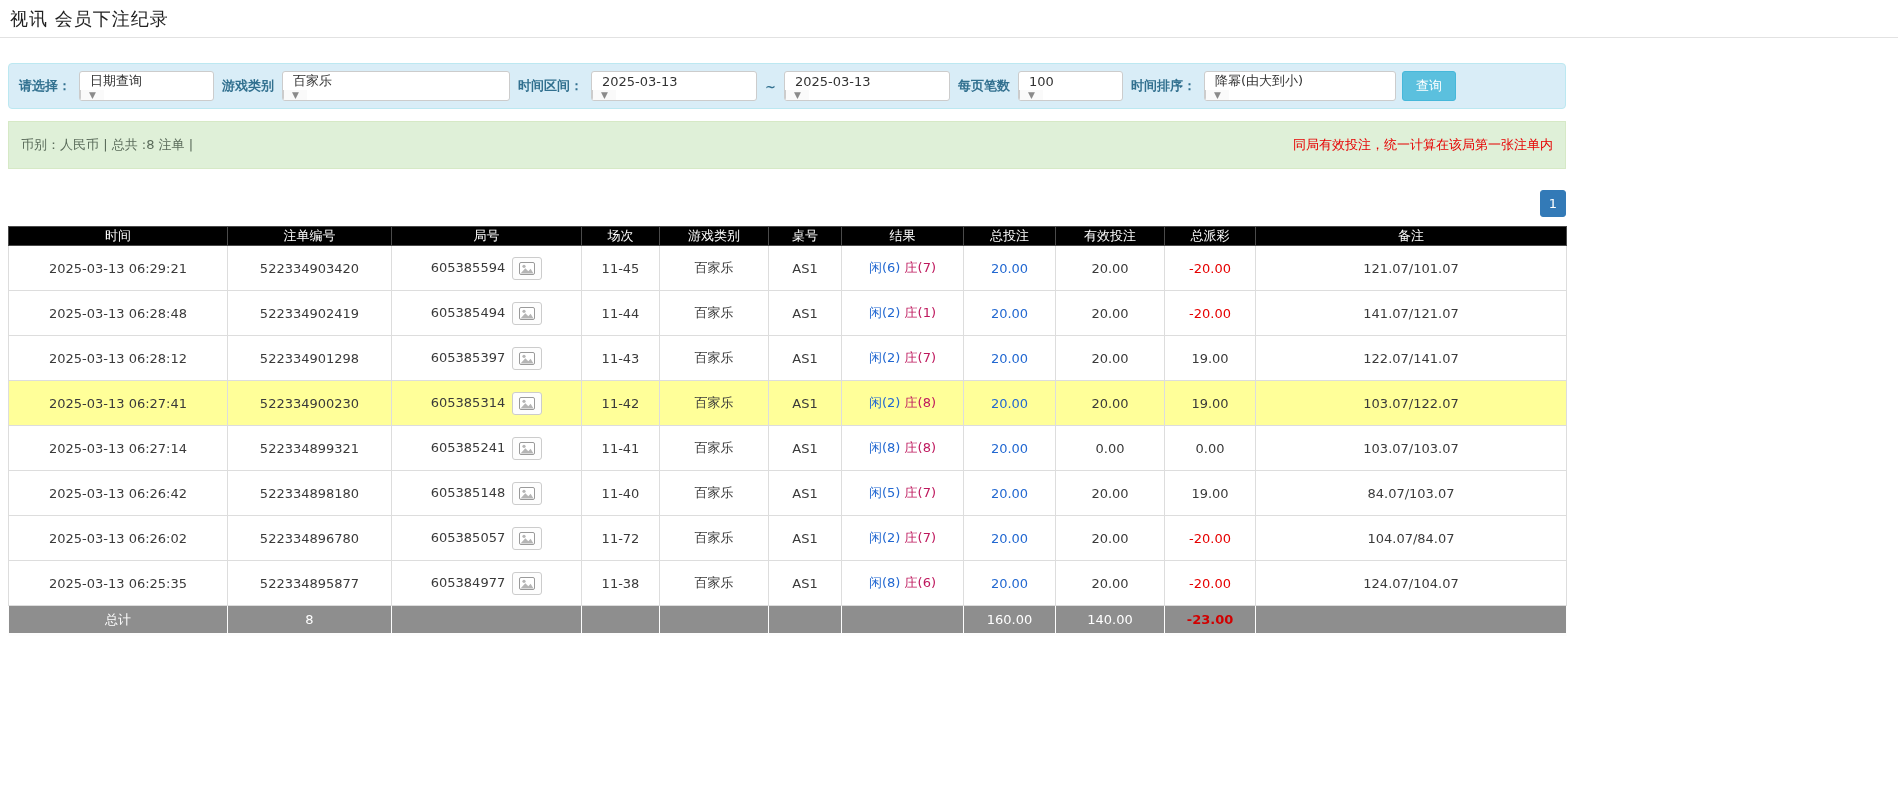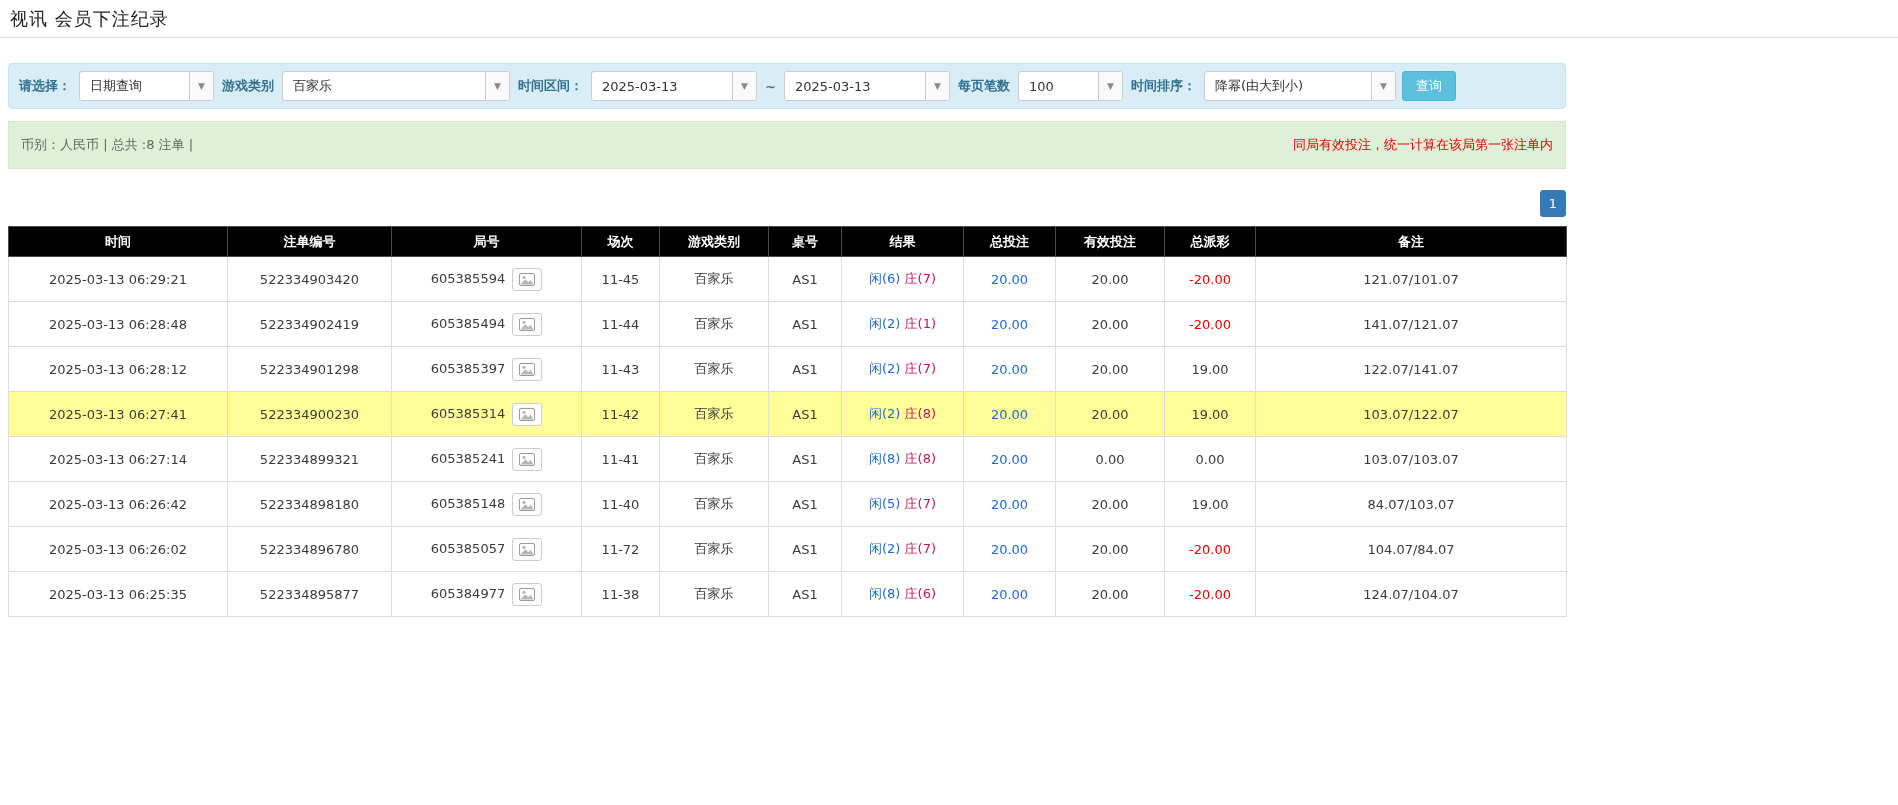--- a/index.html
+++ b/index.html
@@ -24,21 +24,21 @@
     background: #d9edf7;
     border: 1px solid #bce8f1;
     border-radius: 4px;
     padding: 7px 8px;
     display: flex; align-items: center; gap: 6px;
   }
   .flabel { color:#31708f; font-weight: bold; font-size: 13px; white-space: nowrap; padding: 0 2px; }
   .combo {
     display: inline-flex; align-items: stretch;
     background: #fff; border: 1px solid #ccc; border-radius: 3px;
-    height: 30px; overflow: hidden;
+    height: 30px; overflow: hidden; flex-direction: column;
   }
   .combo-value {
     padding: 0 10px; display: flex; align-items: center;
     font-size: 13px; color: #333; flex: 1; white-space: nowrap;
   }
   .combo-btn {
     width: 24px; border-left: 1px solid #ccc; background: #fafafa;
     display: flex; align-items: center; justify-content: center;
     color: #8a8a8a; font-size: 9px; cursor: pointer;
   }
@@ -69,22 +69,22 @@
   .pagination { display:flex; justify-content: flex-end; margin: 21px 0 9px 0; }
   .page-btn {
     background: #337ab7; border: 1px solid #337ab7; color: #fff;
     min-width: 26px; height: 27px; display: flex; align-items: center; justify-content: center;
     font-size: 13px; border-radius: 3px; cursor: pointer; text-decoration: none;
   }
 
   
   table { width: 100%; border-collapse: collapse; table-layout: fixed; font-size: 13px; }
   thead th {
-    background: #000; color: #fff; font-weight: bold;
-    height: 30px; border: 1px solid #4a4a4a; text-align: center;
+    background: #000; color: #fff; font-weight: normal;
+    height: 19px; border: 1px solid #4a4a4a; text-align: center;
     padding: 0 8px; overflow: hidden; white-space: nowrap;
   }
   tbody td {
     border: 1px solid #ddd; text-align: center; height: 45px;
     color: #3a3a3a; padding: 0 4px; background: #fff; overflow: hidden; white-space: nowrap;
   }
   tbody tr.highlight td { background: #ffff99; }
   .player { color: #2268d1; }
   .banker { color: #be185d; }
   .total-bet { color: #2268d1; }
@@ -335,16 +335,29 @@
           <td>百家乐</td>
           <td>AS1</td>
           <td><span class="player">闲(8)</span> <span class="banker">庄(6)</span></td>
           <td><span class="total-bet">20.00</span></td>
           <td>20.00</td>
           <td class="neg">-20.00</td>
           <td>124.07/104.07</td>
         </tr>
       </tbody>
     <tfoot id="tfoot">
+        <tr>
+          <td>总计</td>
+          <td>8</td>
+          <td></td>
+          <td></td>
+          <td></td>
+          <td></td>
+          <td></td>
+          <td>160.00</td>
+          <td>140.00</td>
+          <td class="neg">-23.00</td>
+          <td></td>
+        </tr>
       </tfoot>
   </table>
 
 </div>
 
 </body></html>

